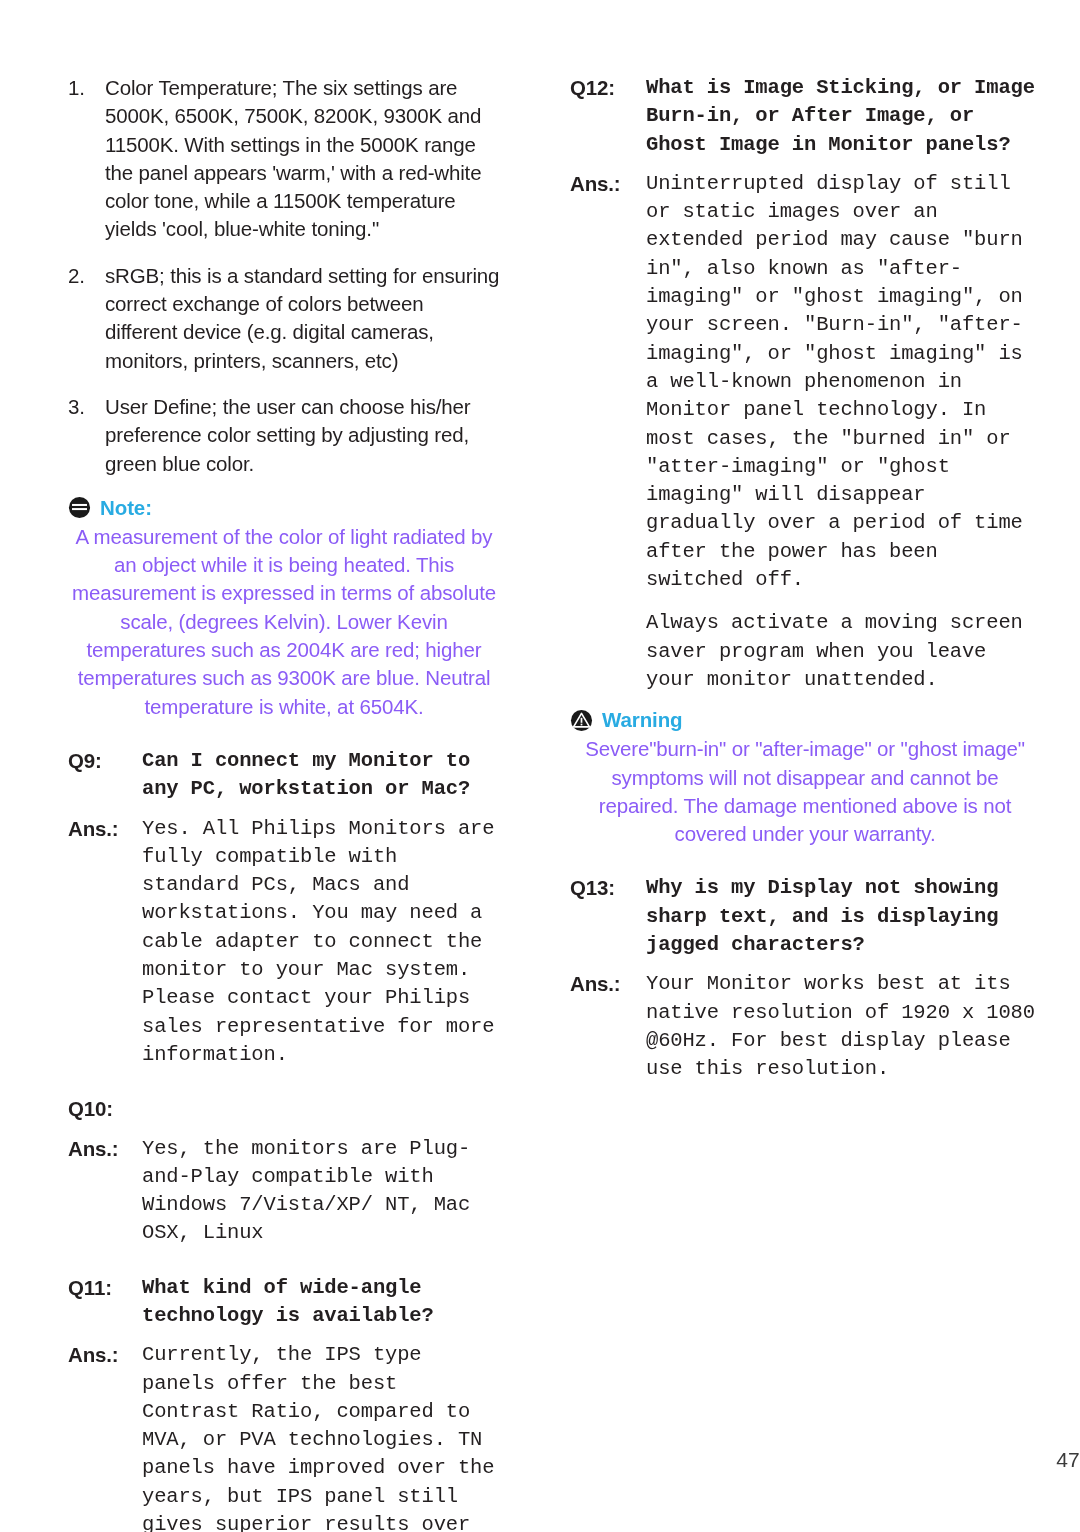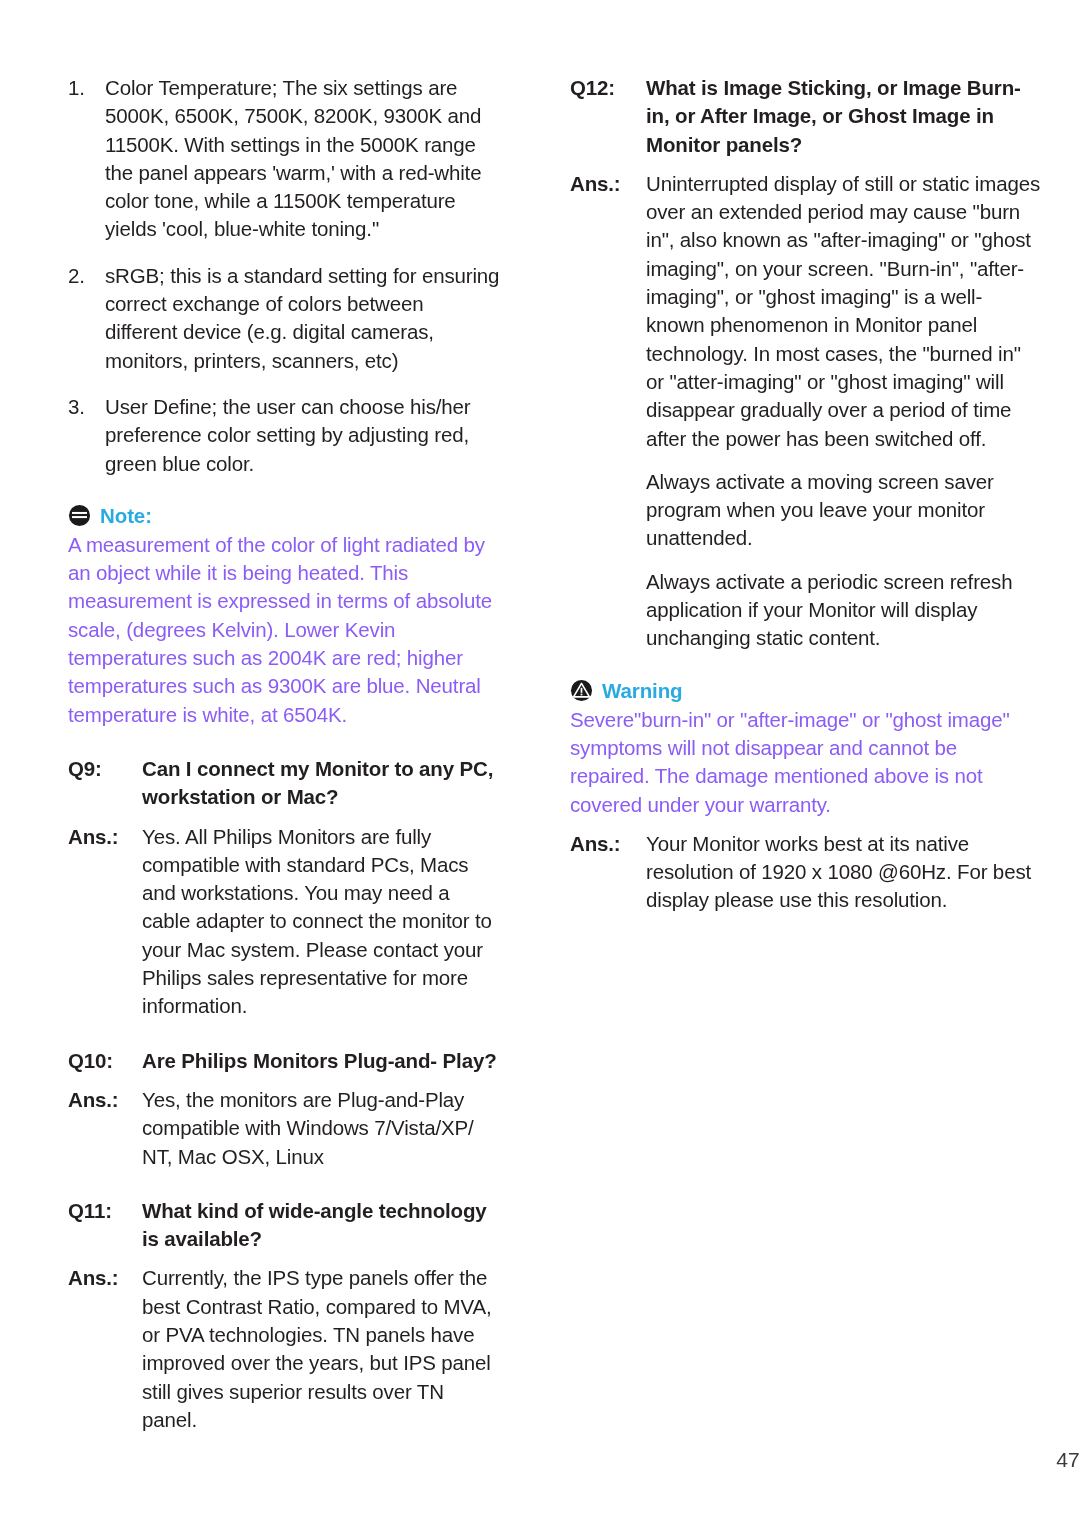--- a/index.html
+++ b/index.html
@@ -45,21 +45,21 @@
     letter-spacing: -0.15px;
   }
   .num-item .num {
     width: 37px;
     flex: 0 0 37px;
     font-size: 20.5px;
   }
   .num-item .num-body { flex: 1 1 auto; }
 
   
-  .callout { margin-top: 26px; }
+  .callout { margin-top: 14px; text-align: center; }
   .callout-head {
     display: flex;
     align-items: center;
     gap: 9px;
     margin-bottom: 3px;
   }
   .callout-title {
     color: #29abe2;
     font-size: 20.5px;
     font-weight: bold;
@@ -86,21 +86,21 @@
     line-height: 28.3px;
     letter-spacing: -0.15px;
   }
   .qa.q { font-weight: bold; margin-top: 26px; }
   .qa.a { font-weight: normal; margin-top: 11px; }
   .qa .lbl {
     flex: 0 0 74px;
     width: 74px;
     font-weight: bold;
   }
-  .qa .body { flex: 1 1 auto; }
+  .qa .body { flex: 1 1 auto; font-family: Liberation Mono, monospace; }
   .qa .body p { margin: 0; }
   .qa .body p + p { margin-top: 15px; }
 
   .right .qa .lbl { flex: 0 0 76px; width: 76px; }
 
   
   .page-number {
     position: absolute;
     left: 0;
     right: 0;
@@ -151,21 +151,20 @@
         <span class="lbl">Q9:</span>
         <span class="body">Can I connect my Monitor to any PC, workstation or Mac?</span>
       </div>
       <div class="qa a">
         <span class="lbl">Ans.:</span>
         <span class="body">Yes. All Philips Monitors are fully compatible with standard PCs, Macs and workstations. You may need a cable adapter to connect the monitor to your Mac system. Please contact your Philips sales representative for more information.</span>
       </div>
 
       <div class="qa q">
         <span class="lbl">Q10:</span>
-        <span class="body">Are Philips Monitors Plug-and- Play?</span>
       </div>
       <div class="qa a">
         <span class="lbl">Ans.:</span>
         <span class="body">Yes, the monitors are Plug-and-Play compatible with Windows 7/Vista/XP/ NT, Mac OSX, Linux</span>
       </div>
 
       <div class="qa q">
         <span class="lbl">Q11:</span>
         <span class="body">What kind of wide-angle technology is available?</span>
       </div>
@@ -180,37 +179,40 @@
 
       <div class="qa q" style="margin-top:0">
         <span class="lbl">Q12:</span>
         <span class="body">What is Image Sticking, or Image Burn-in, or After Image, or Ghost Image in Monitor panels?</span>
       </div>
       <div class="qa a">
         <span class="lbl">Ans.:</span>
         <span class="body">
           <p>Uninterrupted display of still or static images over an extended period may cause "burn in", also known as "after-imaging" or "ghost imaging", on your screen. "Burn-in", "after-imaging", or "ghost imaging" is a well-known phenomenon in Monitor panel technology. In most cases, the "burned in" or "atter-imaging" or "ghost imaging" will disappear gradually over a period of time after the power has been switched off.</p>
           <p>Always activate a moving screen saver program when you leave your monitor unattended.</p>
-          <p>Always activate a periodic screen refresh application if your Monitor will display unchanging static content.</p>
         </span>
       </div>
 
       <div class="callout">
         <div class="callout-head">
           <svg class="ico" viewBox="0 0 24 24">
             <circle cx="12" cy="12" r="11" fill="#1a1a1a"></circle>
             <path d="M12 4.6 L20.3 18.6 L3.7 18.6 Z" fill="none" stroke="#ffffff" stroke-width="1.7" stroke-linejoin="round"></path>
             <rect x="11.1" y="9.2" width="1.8" height="5.2" fill="#ffffff"></rect>
             <rect x="11.1" y="15.3" width="1.8" height="1.8" fill="#ffffff"></rect>
           </svg>
           <span class="callout-title">Warning</span>
         </div>
         <div class="callout-body">Severe"burn-in" or "after-image" or "ghost image" symptoms will not disappear and cannot be repaired. The damage mentioned above is not covered under your warranty.</div>
       </div>
 
+      <div class="qa q">
+        <span class="lbl">Q13:</span>
+        <span class="body">Why is my Display not showing sharp text, and is displaying jagged characters?</span>
+      </div>
       <div class="qa a">
         <span class="lbl">Ans.:</span>
         <span class="body">Your Monitor works best at its native resolution of 1920 x 1080 @60Hz. For best display please use this resolution.</span>
       </div>
 
     </div>
   </div>
 
   <div class="page-number">47</div>
 </div>

